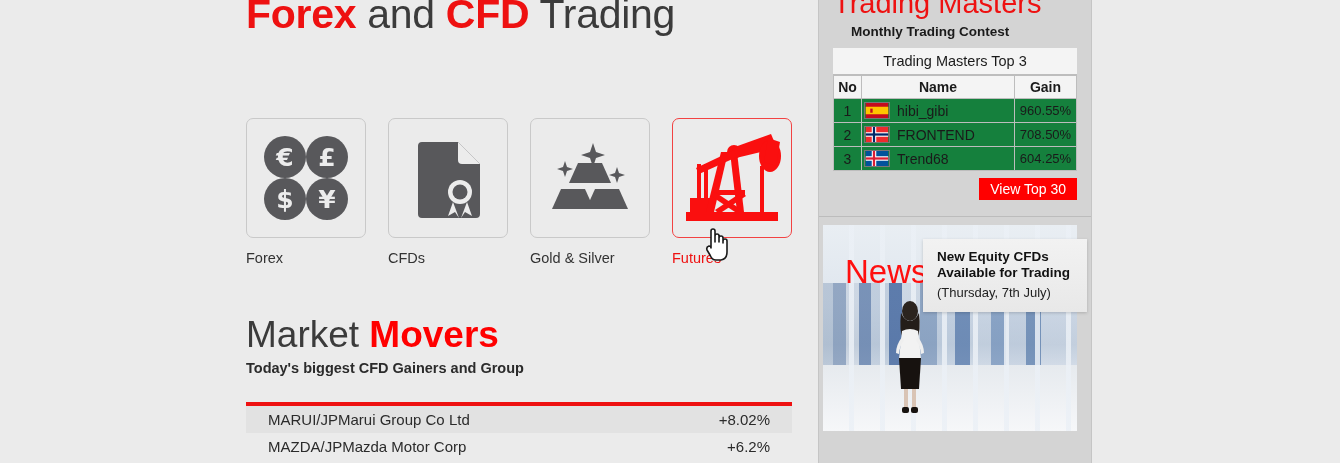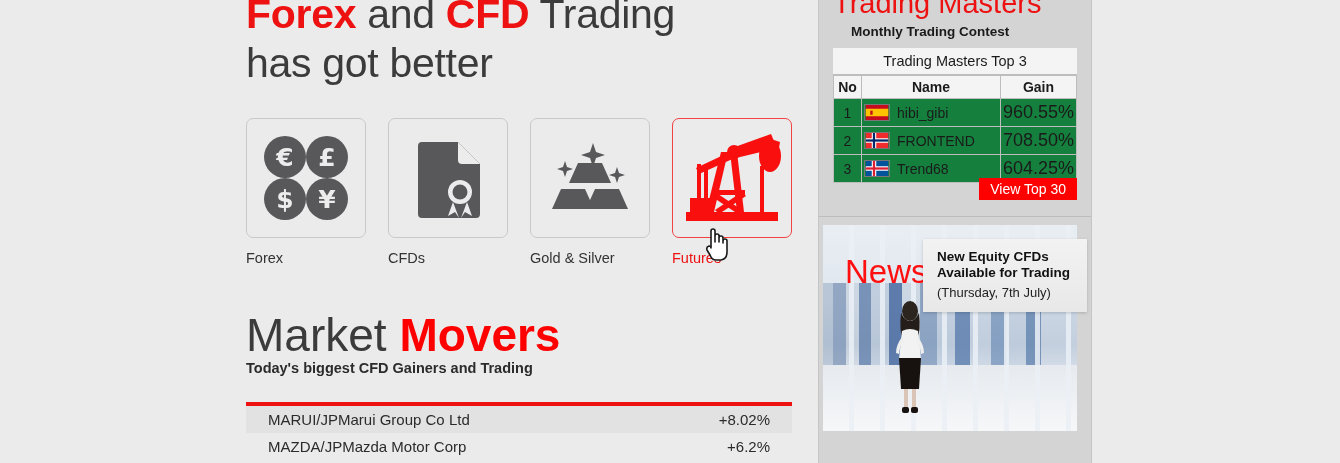--- a/index.html
+++ b/index.html
@@ -40,21 +40,21 @@
   }
   .tile.active { border-color: #f24242; }
   .tile-label {
     margin-top: 12px; font-size: 14.5px; color: #333;
     text-align: left;
   }
   .tile-label.active { color: #ee1111; }
 
   
   .mm { position: absolute; left: 0; top: 315px; width: 546px; }
-  .mm-title { font-size: 46px; line-height: 40px; color: #3b3b3b; font-weight: 400; }
+  .mm-title { font-size: 37px; line-height: 40px; color: #3b3b3b; font-weight: 400; }
   .mm-title .hl-red { color: #ff0000; font-weight: 700; }
   .mm-sub { font-size: 14.5px; font-weight: 700; color: #2b2b2b; margin-top: 5px; }
   .mm-rule { margin-top: 26px; height: 4px; background: #ee1111; width: 100%; }
   .mm-row {
     display: flex; justify-content: space-between; align-items: center;
     height: 27px; padding: 0 22px 0 22px;
     font-size: 15px; color: #2b2b2b;
   }
   .mm-row.alt { background: #e2e2e2; }
 
@@ -85,21 +85,21 @@
     padding: 5px 0; border-bottom: 1px solid #bdbdbd;
   }
   table.tm th, table.tm td {
     border: 1px solid #bdbdbd; padding: 3px 2px;
     font-weight: 400; color: #1a1a1a;
   }
   table.tm th { font-weight: 700; font-size: 14px; background: #f4f4f4; }
   .col-no { width: 28px; text-align: center; }
   .col-gain { width: 62px; text-align: center; }
   td.col-no { text-align: center; font-weight: 700; }
-  td.col-gain { text-align: right; color: #ee1111; font-weight: 700; font-size: 18px; }
+  td.col-gain { color: #ee1111; font-weight: 700; font-size: 13px; }
   td.col-name { }
   .name-cell { display: flex; align-items: center; gap: 7px; }
   .flag { width: 26px; height: 17px; border: 1px solid #777; flex: 0 0 auto; display:block; }
 
   .view-top-btn {
     position: absolute; right: 14px; bottom: 16px;
     background: #ff0000; color: #fff;
     font-size: 14px; padding: 3px 11px;
     border: none; cursor: pointer;
     font-family: "Liberation Sans", sans-serif;
@@ -163,21 +163,20 @@
 </style>
 </head>
 <body>
 
 <div class="page">
 
   <div class="main-col">
 
     <h1 class="headline">
       <span class="hl-red">Forex</span><span> and </span><span class="hl-red">CFD</span><span> Trading</span><br>
-      <span>has got better</span>
     </h1>
 
     <div class="tiles">
 
       <div class="tile-wrap">
         <div class="tile">
           <svg width="86" height="86" viewBox="0 0 86 86">
             <circle cx="22" cy="22" r="21" fill="#58585b"></circle>
             <circle cx="64" cy="22" r="21" fill="#58585b"></circle>
             <circle cx="22" cy="64" r="21" fill="#58585b"></circle>
@@ -241,21 +240,21 @@
             </g>
           </svg>
         </div>
         <div class="tile-label active">Futures</div>
       </div>
 
     </div>
 
     <div class="mm">
       <div class="mm-title"><span>Market </span><span class="hl-red">Movers</span></div>
-      <div class="mm-sub">Today's biggest CFD Gainers and Trading</div>
+      <div class="mm-sub">Today's biggest CFD Gainers and Group</div>
       <div class="mm-rule"></div>
       <div class="mm-row alt">
         <span>MARUI/JPMarui Group Co Ltd</span>
         <span>+8.02%</span>
       </div>
       <div class="mm-row">
         <span>MAZDA/JPMazda Motor Corp</span>
         <span>+6.2%</span>
       </div>
     </div>

